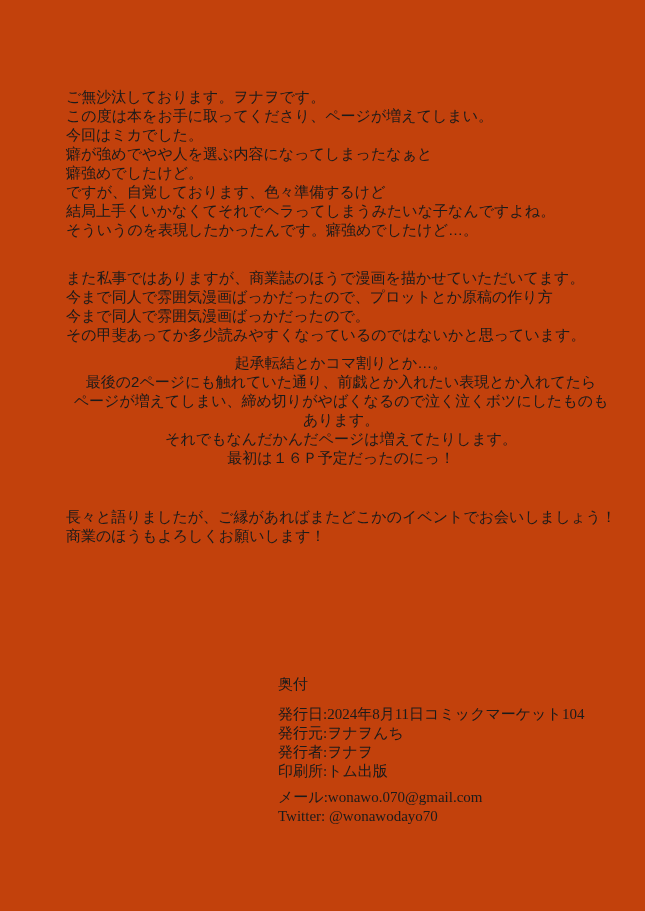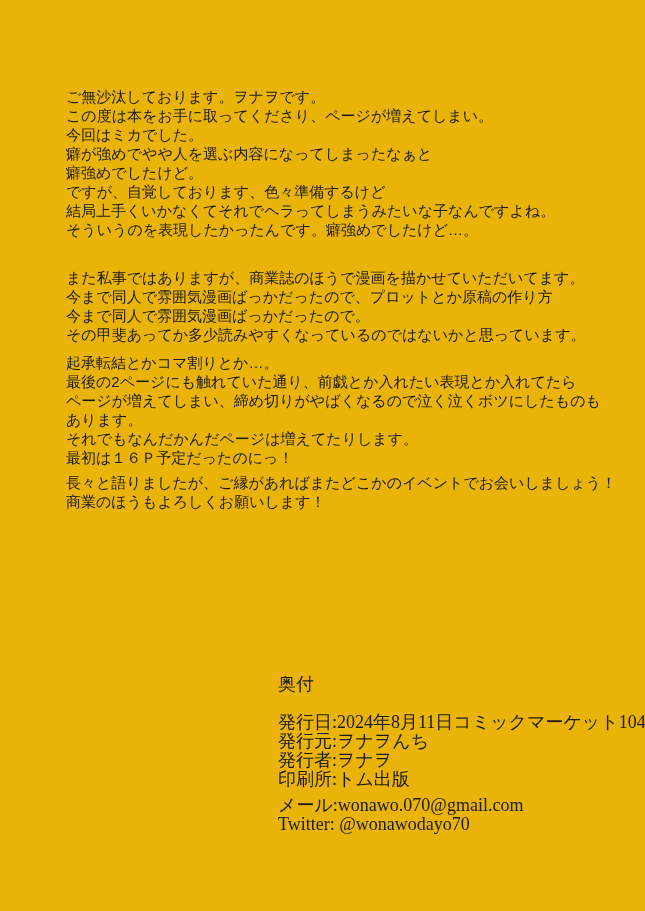--- a/index.html
+++ b/index.html
@@ -9,51 +9,51 @@
   body {
     width: 645px;
     height: 911px;
     background: #ffffff;
     overflow: hidden;
   }
   .page {
     position: relative;
     width: 645px;
     height: 911px;
-    background: #eab308;
+    background: #c2410c;
     color: #1b1b1b;
   }
   .afterword {
     position: absolute;
     left: 66px;
     top: 87px;
     font-family: "Liberation Sans", "DejaVu Sans", sans-serif;
     font-size: 15px;
     line-height: 19px;
     color: #1b1b1b;
     white-space: nowrap;
     letter-spacing: 0px;
   }
   .afterword .para {
     margin: 0;
   }
   .afterword .para + .para-gap-1 { margin-top: 29px; }
-  .afterword .para + .para-gap-2 { margin-top: 9px; }
-  .afterword .para + .para-gap-3 { margin-top: 6px; }
+  .afterword .para + .para-gap-2 { margin-top: 9px; text-align: center; }
+  .afterword .para + .para-gap-3 { margin-top: 40px; }
   .colophon {
     position: absolute;
     left: 278px;
     top: 675px;
     font-family: "Liberation Serif", "DejaVu Serif", serif;
-    font-size: 18px;
+    font-size: 15px;
     line-height: 19px;
     color: #1b1b1b;
     white-space: nowrap;
   }
-  .colophon .entries { margin-top: 19px; }
+  .colophon .entries { margin-top: 11px; }
   .colophon .contact { margin-top: 7px; }
   .line { height: 19px; }
 </style>
 </head>
 <body>
 
 <div class="page">
 
   <div class="afterword">
 

